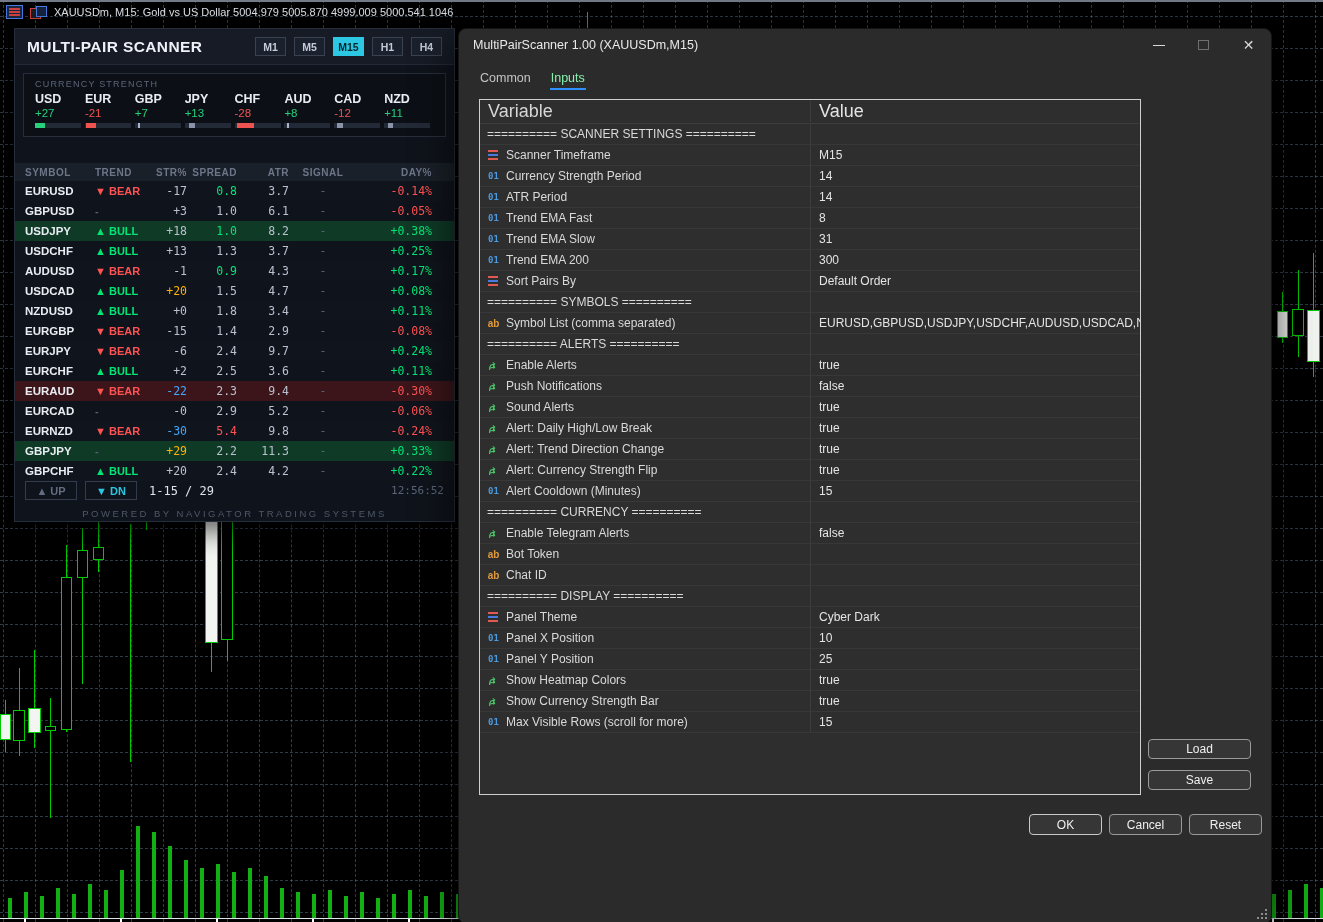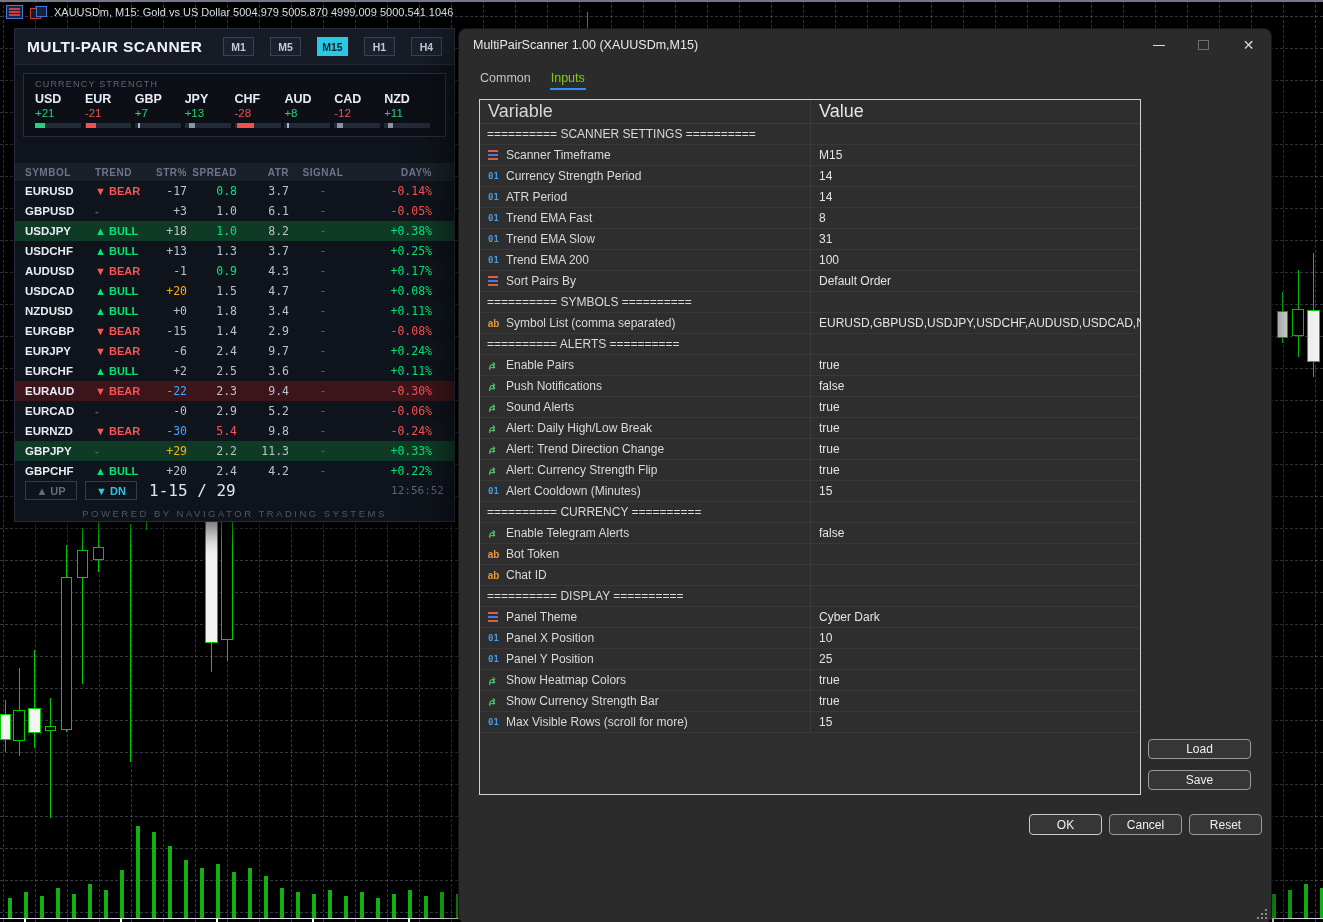--- a/index.html
+++ b/index.html
@@ -26,21 +26,21 @@
   #icon-windows{width:17px;height:13px;position:relative;}
   #icon-windows .r{position:absolute;left:0;bottom:0;width:9px;height:9px;background:#1d1d1d;border:1px solid #cf4040;}
   #icon-windows .b{position:absolute;right:0;top:0;width:9px;height:9px;background:#16233d;border:1px solid #4a7ae0;}
 
   
   #scanner{position:absolute;left:14px;top:28px;width:441px;height:494px;background:#0f131b;
     border:1px solid #272e3b;box-shadow:0 8px 26px rgba(0,0,0,.65);z-index:5;box-sizing:border-box;}
   #scanner-header{height:36px;display:flex;align-items:center;padding:8px 12px;background:#161b25;
     border-bottom:1px solid #232a37;box-sizing:border-box;}
   #scanner-title{font-size:15.5px;font-weight:bold;letter-spacing:.4px;color:#eef1f7;}
-  #tf-group{margin-left:auto;display:flex;gap:16px;}
+  #tf-group{margin-left:auto;display:flex;gap:8px;}
   .tf-btn{min-width:31px;height:19px;display:flex;align-items:center;justify-content:center;
     font-size:10.5px;font-weight:bold;color:#c3cad8;background:#1b212c;border:1px solid #3a4252;
     box-sizing:border-box;padding:0 4px;}
   .tf-btn.active{background:#2bc7e3;border-color:#2bc7e3;color:#07262c;}
 
   #strength-box{margin:8px 8px 0;border:1px solid #272e3b;background:#0c1016;padding:5px 11px 8px;}
   #strength-label{font-size:9px;letter-spacing:1.2px;color:#5b6578;margin-bottom:3px;}
   #strength-items{display:flex;}
   .cur{flex:1;}
   .cur-code{font-size:12.5px;font-weight:bold;color:#e8ecf4;}
@@ -65,38 +65,38 @@
   .c-num.green{color:#00e676;} .c-num.red{color:#ff5252;}
   .c-sig{color:#566073;text-align:center;font-family:"DejaVu Sans Mono",monospace;}
   .h-right{text-align:right;} .h-center{text-align:center;}
 
   #scanner-footer{position:absolute;left:0;right:0;top:452px;display:flex;align-items:center;
     padding:0 10px;gap:8px;box-sizing:border-box;}
   .pg-btn{width:52px;height:19px;display:flex;align-items:center;justify-content:center;
     border:1px solid #333c4c;font-size:11px;font-weight:bold;background:transparent;box-sizing:border-box;}
   #up-btn{color:#636d80;}
   #dn-btn{color:#2bc7e3;}
-  #page-range{font-family:"DejaVu Sans Mono",monospace;font-size:16px;color:#dfe4ec;margin-left:4px;}
+  #page-range{font-family:"DejaVu Sans Mono",monospace;font-size:12px;color:#dfe4ec;margin-left:4px;}
   #clock{margin-left:auto;font-family:"DejaVu Sans Mono",monospace;font-size:11px;color:#5b6578;}
   #powered{position:absolute;left:0;right:0;top:479px;text-align:center;font-size:9.5px;
     letter-spacing:2.5px;color:#4f5869;}
 
   
   #dialog{position:absolute;left:458px;top:28px;width:814px;height:896px;background:#2b2b2b;
     border:1px solid #151515;border-radius:8px;box-shadow:0 12px 44px rgba(0,0,0,.78);z-index:10;box-sizing:border-box;}
   #dlg-titlebar{height:32px;display:flex;align-items:center;padding-left:14px;}
   #dlg-title{font-size:12.5px;color:#e9e9e9;}
   #dlg-controls{margin-left:auto;display:flex;height:32px;}
   .wctl{width:45px;height:32px;display:flex;align-items:center;justify-content:center;color:#d8d8d8;}
   .wctl .min-glyph{display:block;width:12px;height:0;border-top:1.6px solid #d8d8d8;}
   .wctl .max-glyph{display:block;width:11px;height:10px;border:1.4px solid #6f6f6f;box-sizing:border-box;}
   .wctl.close{font-size:14px;}
   #dlg-tabs{display:flex;gap:18px;padding-left:20px;margin-top:6px;}
   .dlg-tab{font-size:12.5px;color:#c4c4c4;padding:4px 1px 5px;position:relative;}
-  .dlg-tab.active{color:#84cc16;}
+  .dlg-tab.active{color:#86efac;}
   .dlg-tab.active::after{content:"";position:absolute;left:0;right:0;bottom:0;height:2px;background:#2e8fff;}
 
   #param-grid{position:absolute;left:20px;top:70px;width:662px;height:696px;border:1px solid #cfcfcf;
     background:#2e2e2e;box-sizing:border-box;overflow:hidden;}
   .g-hrow{display:flex;height:23px;border-bottom:1px solid #3d3d3d;color:#d6d6d6;font-size:18px;align-items:center;}
   .g-row{display:flex;height:20px;border-bottom:1px solid #383838;font-size:12px;color:#d9d9d9;align-items:stretch;}
   .g-var{width:330px;display:flex;align-items:center;gap:6px;padding-left:7px;box-sizing:border-box;overflow:hidden;white-space:nowrap;}
   .g-val{flex:1;display:flex;align-items:center;padding-left:8px;border-left:1px solid #3d3d3d;
     color:#e4e4e4;overflow:hidden;white-space:nowrap;box-sizing:border-box;}
   .g-hrow .g-var{padding-left:8px;}
@@ -342,21 +342,21 @@
           <div class="tf-btn">H1</div>
           <div class="tf-btn">H4</div>
         </div>
     </div>
 
     <div id="strength-box">
       <div id="strength-label">CURRENCY STRENGTH</div>
       <div id="strength-items">
           <div class="cur">
             <div class="cur-code">USD</div>
-            <div class="cur-val pos">+21</div>
+            <div class="cur-val pos">+27</div>
             <div class="cur-track">
               <div class="cur-marker" style="left: 0px; width: 10px; background: rgb(38, 208, 124);"></div>
             </div>
           </div>
           <div class="cur">
             <div class="cur-code">EUR</div>
             <div class="cur-val neg">-21</div>
             <div class="cur-track">
               <div class="cur-marker" style="left: 1px; width: 10px; background: rgb(239, 83, 80);"></div>
             </div>
@@ -634,21 +634,21 @@
               <span class="p-icon int">01</span>
               <span>Trend EMA Slow</span>
             </div>
             <div class="g-val">31</div>
           </div>
           <div class="g-row">
             <div class="g-var">
               <span class="p-icon int">01</span>
               <span>Trend EMA 200</span>
             </div>
-            <div class="g-val">100</div>
+            <div class="g-val">300</div>
           </div>
           <div class="g-row">
             <div class="g-var">
               <span class="p-icon">
                 <svg width="11" height="10">
                   <rect y="0" width="10" height="2" fill="#e05a52"></rect>
                   <rect y="4" width="10" height="2" fill="#4a7ae0"></rect>
                   <rect y="8" width="10" height="2" fill="#e05a52"></rect>
                 </svg>
               </span>
@@ -675,21 +675,21 @@
             </div>
             <div class="g-val"></div>
           </div>
           <div class="g-row">
             <div class="g-var">
               <span class="p-icon">
                 <svg width="12" height="11" viewBox="0 0 12 11">
                   <path d="M1.5 10 C1.5 5 3 4.3 7 4.3 M7 4.3 L4.8 2.4 M7 4.3 L4.8 6.2 M1.5 10 C1.5 7.4 3 7.4 7 7.4 M7 7.4 L5.3 6.3 M7 7.4 L5.3 8.5" stroke="#4cc46a" stroke-width="1.1" fill="none"></path>
                 </svg>
               </span>
-              <span>Enable Pairs</span>
+              <span>Enable Alerts</span>
             </div>
             <div class="g-val">true</div>
           </div>
           <div class="g-row">
             <div class="g-var">
               <span class="p-icon">
                 <svg width="12" height="11" viewBox="0 0 12 11">
                   <path d="M1.5 10 C1.5 5 3 4.3 7 4.3 M7 4.3 L4.8 2.4 M7 4.3 L4.8 6.2 M1.5 10 C1.5 7.4 3 7.4 7 7.4 M7 7.4 L5.3 6.3 M7 7.4 L5.3 8.5" stroke="#4cc46a" stroke-width="1.1" fill="none"></path>
                 </svg>
               </span>

